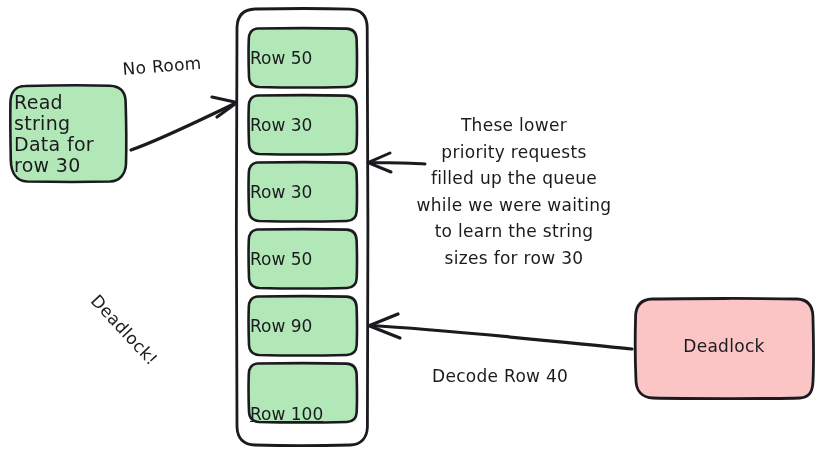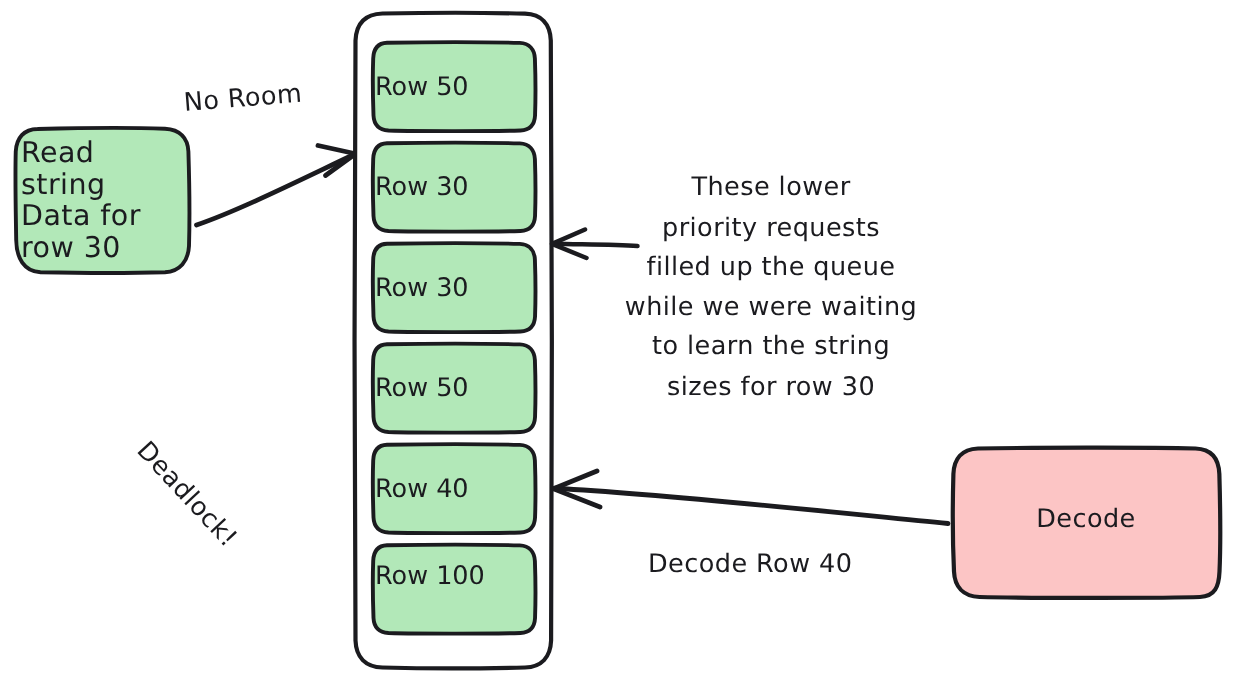--- a/index.html
+++ b/index.html
@@ -173,29 +173,29 @@
 string
 Data for
 row 30</div>
 
   <div class="hand-text" id="no-room-label">No Room</div>
 
   <div class="row-label" style="left:250px; top:48px;">Row 50</div>
   <div class="row-label" style="left:250px; top:115px;">Row 30</div>
   <div class="row-label" style="left:250px; top:182px;">Row 30</div>
   <div class="row-label" style="left:250px; top:249px;">Row 50</div>
-  <div class="row-label" style="left:250px; top:316px;">Row 40</div>
-  <div class="row-label" style="left:250px; top:374px;">Row 100</div>
+  <div class="row-label" style="left:250px; top:316px;">Row 90</div>
+  <div class="row-label" style="left:250px; top:404px;text-decoration:underline;">Row 100</div>
 
   <div class="hand-text" id="queue-annotation">These lower
 priority requests
 filled up the queue
 while we were waiting
 to learn the string
 sizes for row 30</div>
 
   <div class="hand-text" id="deadlock-label">Deadlock!</div>
 
   <div class="hand-text" id="decode-label">Decode Row 40</div>
 
-  <div class="hand-text" id="decoder-label">Decode</div>
+  <div class="hand-text" id="decoder-label">Deadlock</div>
 
 </div>
 
 </body></html>

